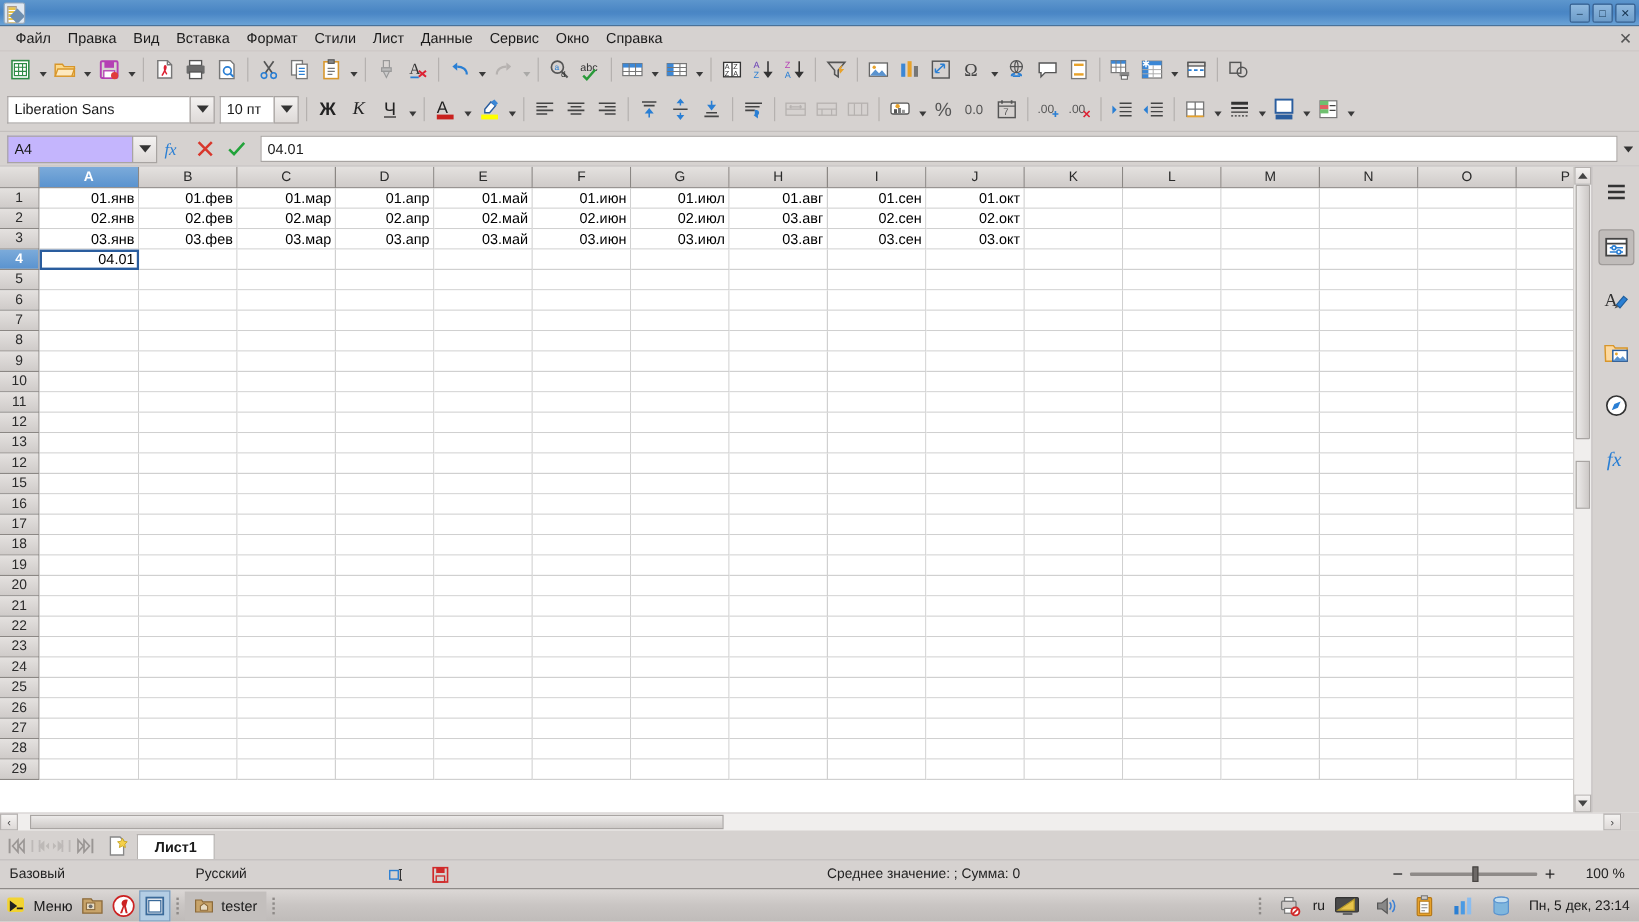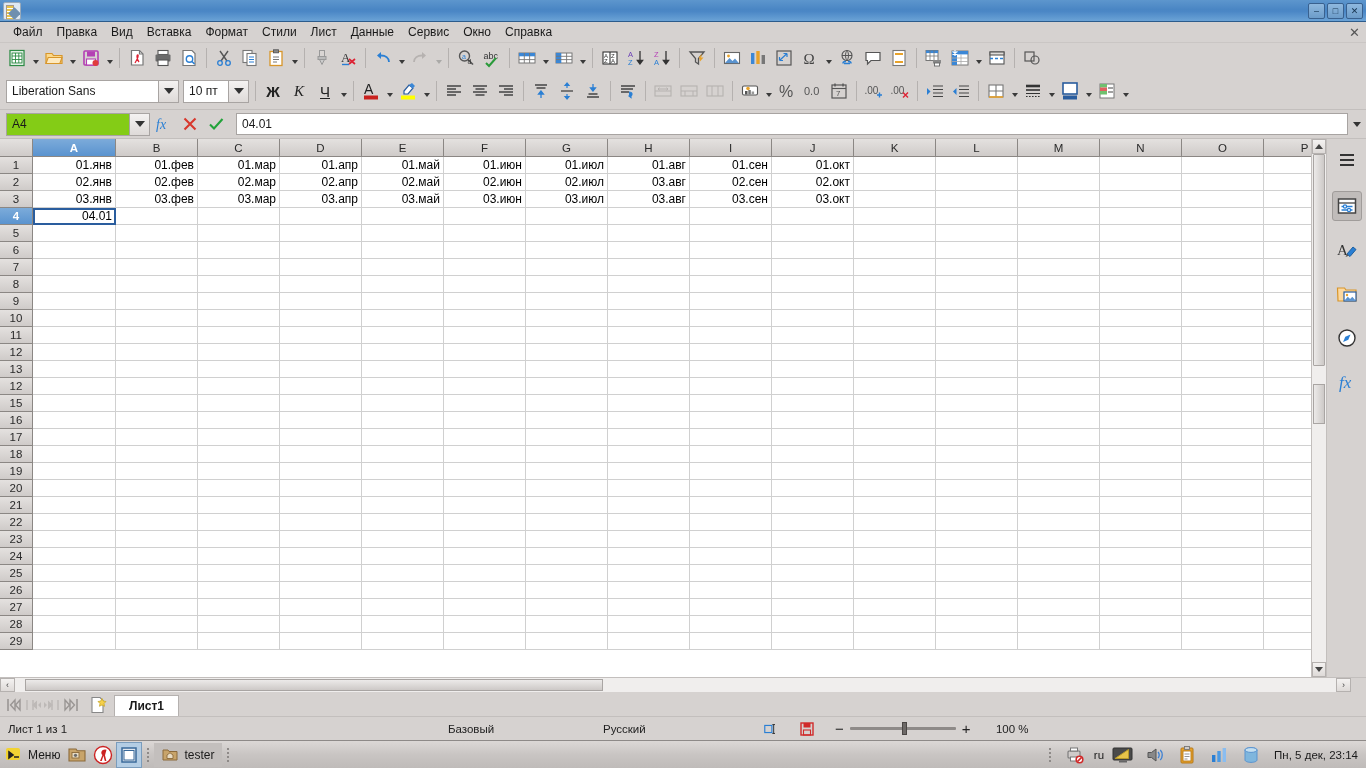--- a/index.html
+++ b/index.html
@@ -100,21 +100,21 @@
   .fontsize input { width: 45px; }
 
   
   .formulabar {
     height: 29px; flex: 0 0 29px; background: #d6d2d0;
     display: flex; align-items: center; padding: 0 2px 0 6px; gap: 2px;
     border-bottom: 1px solid #c3bfbd;
   }
   .namebox { display: flex; align-items: stretch; height: 23px; }
   .namebox input {
-    width: 123px; border: 1px solid #a8a4a2; border-right: none; background: #84cc16;
+    width: 104px; border: 1px solid #a8a4a2; border-right: none; background: #c4b5fd;
     font-size: 12px; padding: 0 5px; outline: none; color: #1a1a1a;
   }
   .namebox .cbtn {
     width: 21px; border: 1px solid #a8a4a2; background: linear-gradient(to bottom,#f4f2f1,#dedad8);
     display: flex; align-items: center; justify-content: center; cursor: pointer;
   }
   .namebox .cbtn i {
     width: 0; height: 0; border-left: 5px solid transparent; border-right: 5px solid transparent;
     border-top: 6px solid #333;
   }
@@ -1506,36 +1506,36 @@
     <div class="addsheet">
       <svg width="18" height="18" viewBox="0 0 18 18">
           <path d="M3 1.5h8l3 3v12h-11z" fill="#fff" stroke="#888" stroke-width="1.1"></path>
           <path d="M13 2.5l1.3 2.6 2.7.4-2 2 .5 2.8-2.5-1.4-2.5 1.4.5-2.8-2-2 2.7-.4z" fill="#f5d04a" stroke="#c9a72a" stroke-width="0.8"></path>
         </svg>
     </div>
     <div class="stab">Лист1</div>
   </div>
 
   <div class="statusbar">
-    <div class="sb-seg" style="width:440px">Лист 1 из 1</div>
     <div class="sb-seg" style="width:155px">Базовый</div>
     <div class="sb-seg" style="width:160px">Русский</div>
     <div class="sb-seg" style="width:32px;justify-content:center">
       <svg width="18" height="14" viewBox="0 0 18 14">
           <rect x="2" y="3" width="8" height="8" fill="none" stroke="#2a7fd4" stroke-width="1.3"></rect>
           <path d="M12 2v10M10.5 2h3M10.5 12h3" stroke="#333" stroke-width="1.1"></path>
         </svg>
     </div>
     <div class="sb-seg" style="width:40px;justify-content:center">
       <svg width="14" height="14" viewBox="0 0 14 14">
           <rect x="1" y="1" width="12" height="12" fill="none" stroke="#d02a2a" stroke-width="1.4"></rect>
           <rect x="3.5" y="1" width="7" height="4.5" fill="#d02a2a"></rect>
           <rect x="3.5" y="8" width="7" height="5" fill="none" stroke="#d02a2a" stroke-width="1.1"></rect>
         </svg>
     </div>
+    <div class="sb-seg" style="flex:1 1 auto;justify-content:center">Среднее значение: ; Сумма: 0</div>
     <div class="sb-seg zoomslider">
       <span style="font-size:15px;">−</span>
       <span class="zs-track">
           <span class="zs-thumb"></span>
         </span>
       <span style="font-size:15px;">+</span>
     </div>
     <div class="sb-seg" style="width:62px;justify-content:flex-end;padding-right:12px">100 %</div>
   </div>
 

